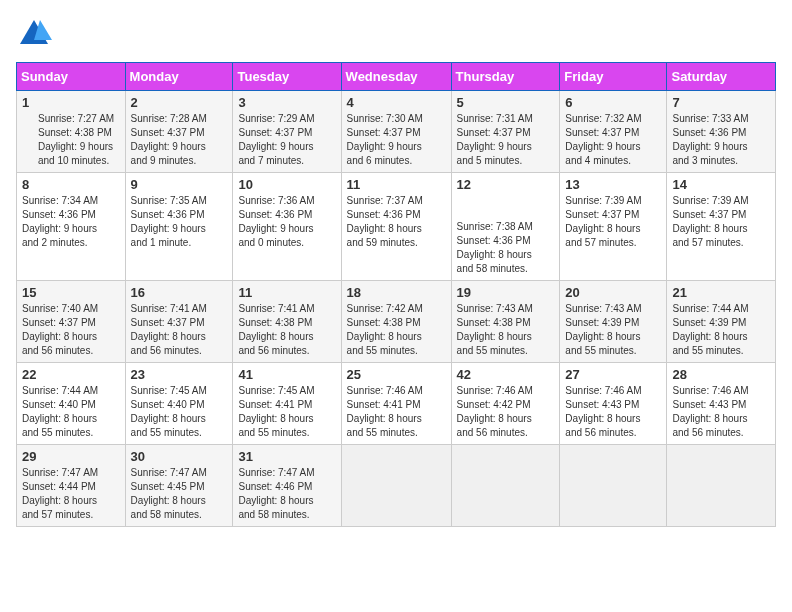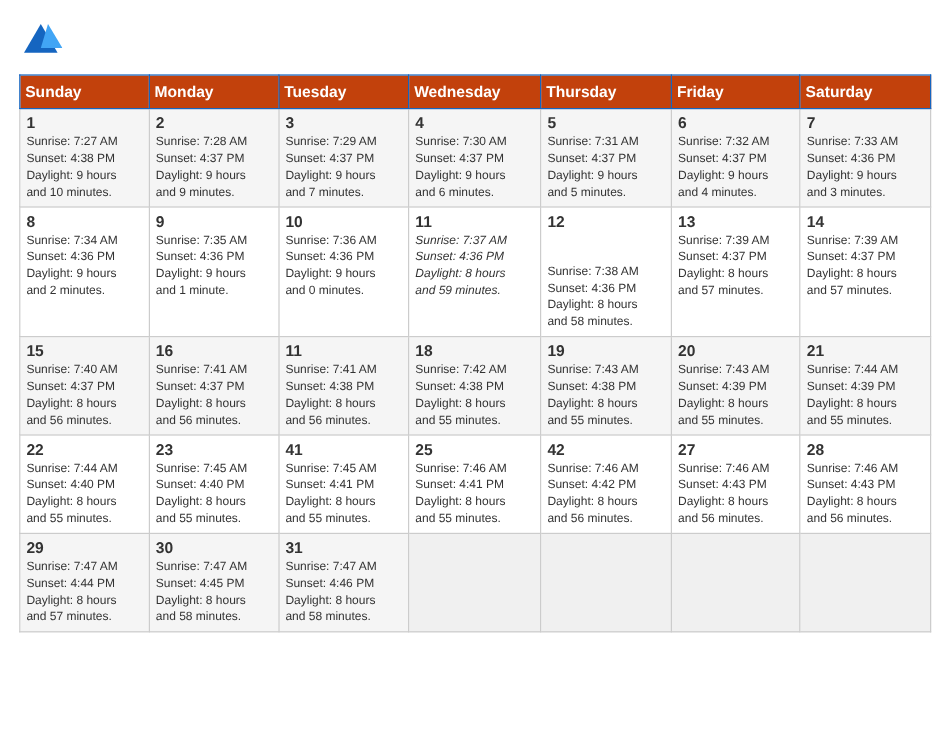--- a/index.html
+++ b/index.html
@@ -42,21 +42,21 @@
     }
     .subtitle {
       font-size: 14px;
       color: #555;
     }
     .calendar {
       width: 100%;
       border-collapse: collapse;
     }
     .calendar thead tr th {
-      background: #c2410c;
+      background: #d946ef;
       color: #fff;
       font-size: 13px;
       font-weight: bold;
       padding: 6px 4px;
       text-align: left;
       border: 1px solid #1565c0;
     }
     .calendar tbody tr td {
       vertical-align: top;
       border: 1px solid #ccc;
@@ -117,21 +117,21 @@
         <th>Wednesday</th>
         <th>Thursday</th>
         <th>Friday</th>
         <th>Saturday</th>
       </tr>
   </thead>
   <tbody id="calendar-body">
   <tr>
         <td>
           <span class="day-num">1</span>
-          <div class="day-info" style="white-space: pre-line;">Sunrise: 7:27 AM
+          <div class="day-info" style="white-space: pre-line; margin-left: 16px;">Sunrise: 7:27 AM
 Sunset: 4:38 PM
 Daylight: 9 hours
 and 10 minutes.</div>
         </td>
         <td>
           <span class="day-num">2</span>
           <div class="day-info" style="white-space: pre-line;">Sunrise: 7:28 AM
 Sunset: 4:37 PM
 Daylight: 9 hours
 and 9 minutes.</div>
@@ -189,21 +189,21 @@
         </td>
         <td>
           <span class="day-num">10</span>
           <div class="day-info" style="white-space: pre-line;">Sunrise: 7:36 AM
 Sunset: 4:36 PM
 Daylight: 9 hours
 and 0 minutes.</div>
         </td>
         <td>
           <span class="day-num">11</span>
-          <div class="day-info" style="white-space: pre-line; font-style: italic;">Sunrise: 7:37 AM
+          <div class="day-info" style="white-space: pre-line;">Sunrise: 7:37 AM
 Sunset: 4:36 PM
 Daylight: 8 hours
 and 59 minutes.</div>
         </td>
         <td>
           <span class="day-num">12</span>
           <div class="day-info" style="white-space: pre-line; margin-top: 28px;">Sunrise: 7:38 AM
 Sunset: 4:36 PM
 Daylight: 8 hours
 and 58 minutes.</div>

